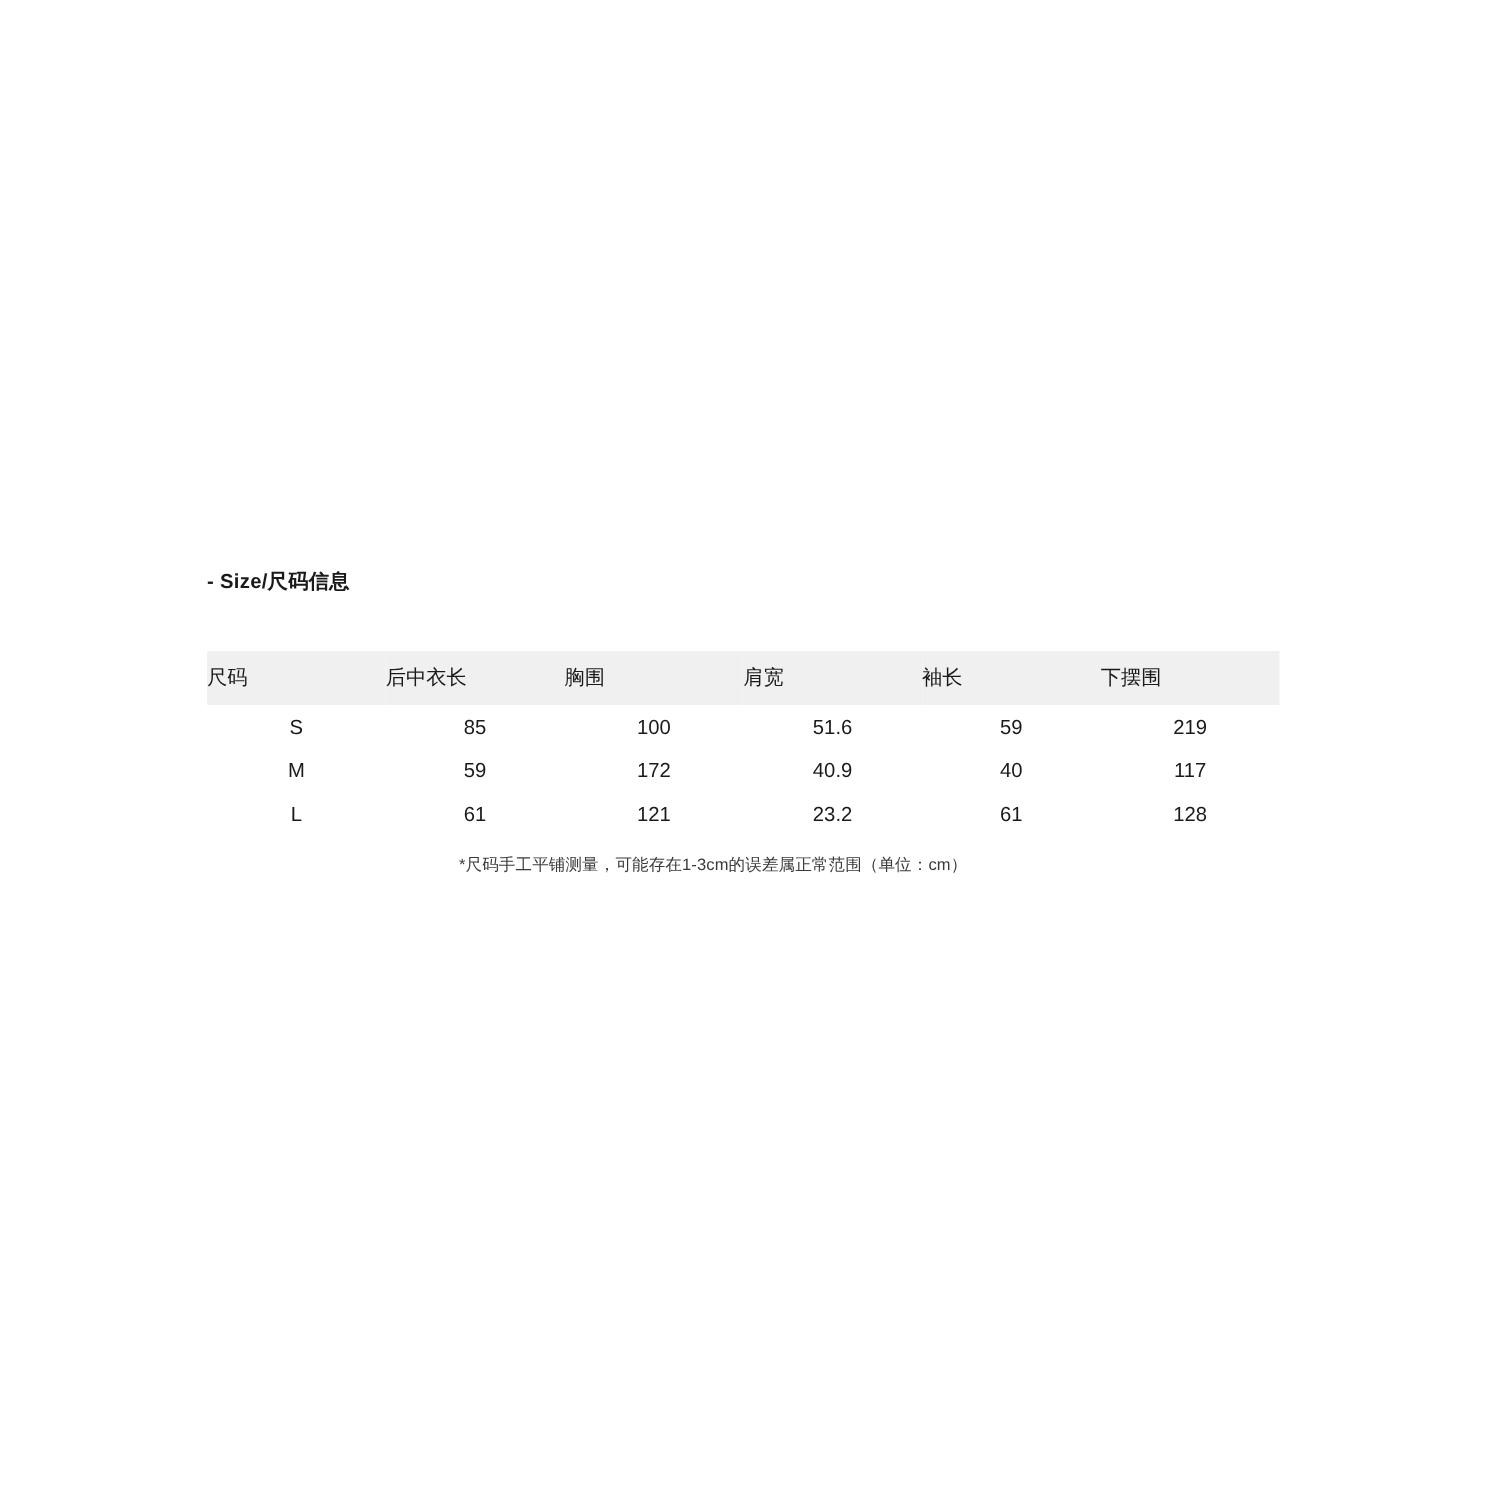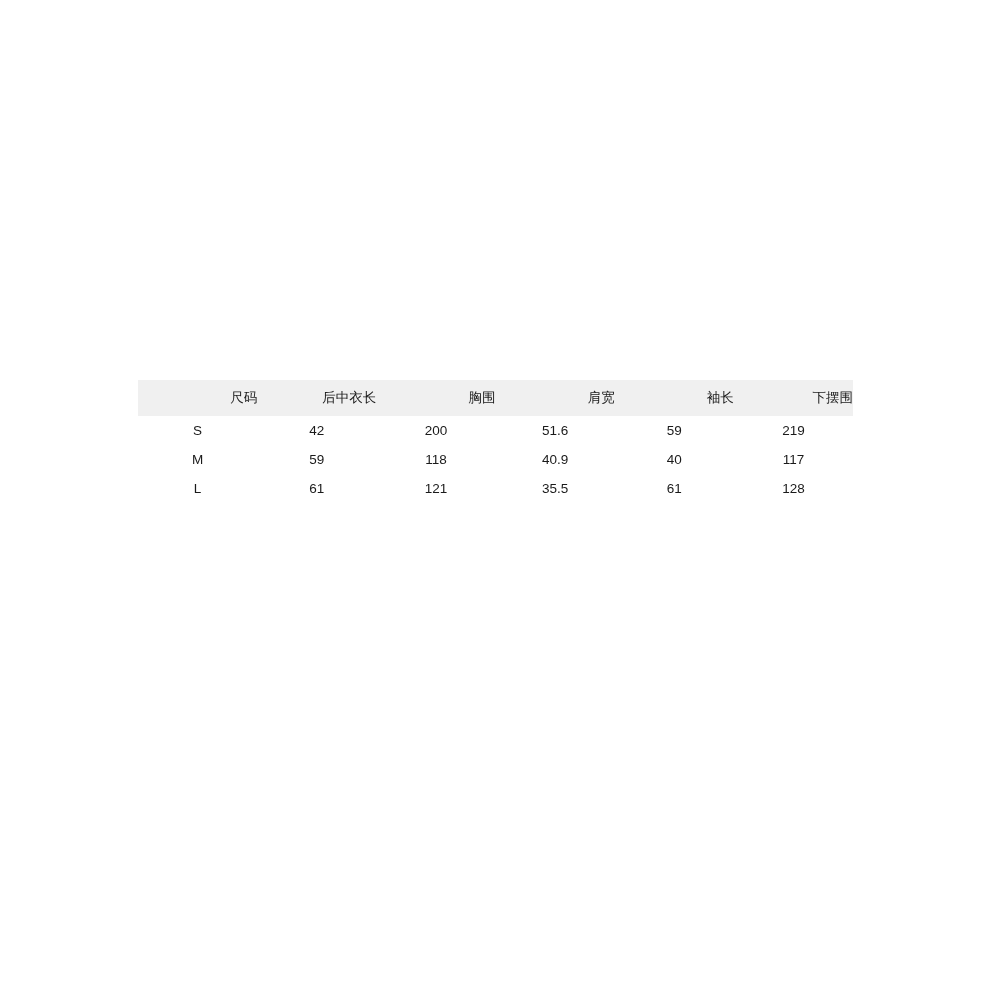--- a/index.html
+++ b/index.html
@@ -40,21 +40,21 @@
 
   table.size-table thead tr {
     background: #f0f0f0;
   }
 
   table.size-table th {
     font-weight: normal;
     font-size: 13.5px;
     color: #1a1a1a;
     padding: 9px 0 9px 0;
-    text-align: right;
+    text-align: left;
     border: none;
   }
 
   table.size-table td {
     font-size: 13.5px;
     color: #1a1a1a;
     padding: 7px 0 7px 0;
     text-align: center;
     border: none;
   }
@@ -70,54 +70,56 @@
     padding-left: 168px;
     line-height: 1.4;
     letter-spacing: 0.1px;
   }
 </style>
 </head>
 <body>
 
 <div class="size-block">
 
+  <div class="section-title">- Size/尺码信息</div>
 
   <table class="size-table">
     <thead>
       <tr>
         <th>尺码</th>
         <th>后中衣长</th>
         <th>胸围</th>
         <th>肩宽</th>
         <th>袖长</th>
         <th>下摆围</th>
       </tr>
     </thead>
     <tbody>
       <tr>
         <td>S</td>
-        <td>42</td>
-        <td>200</td>
+        <td>85</td>
+        <td>100</td>
         <td>51.6</td>
         <td>59</td>
         <td>219</td>
       </tr>
       <tr>
         <td>M</td>
         <td>59</td>
-        <td>118</td>
+        <td>172</td>
         <td>40.9</td>
         <td>40</td>
         <td>117</td>
       </tr>
       <tr>
         <td>L</td>
         <td>61</td>
         <td>121</td>
-        <td>35.5</td>
+        <td>23.2</td>
         <td>61</td>
         <td>128</td>
       </tr>
     </tbody>
   </table>
 
+  <div class="note">*尺码手工平铺测量，可能存在1-3cm的误差属正常范围（单位：cm）</div>
 
 </div>
 
 </body></html>

